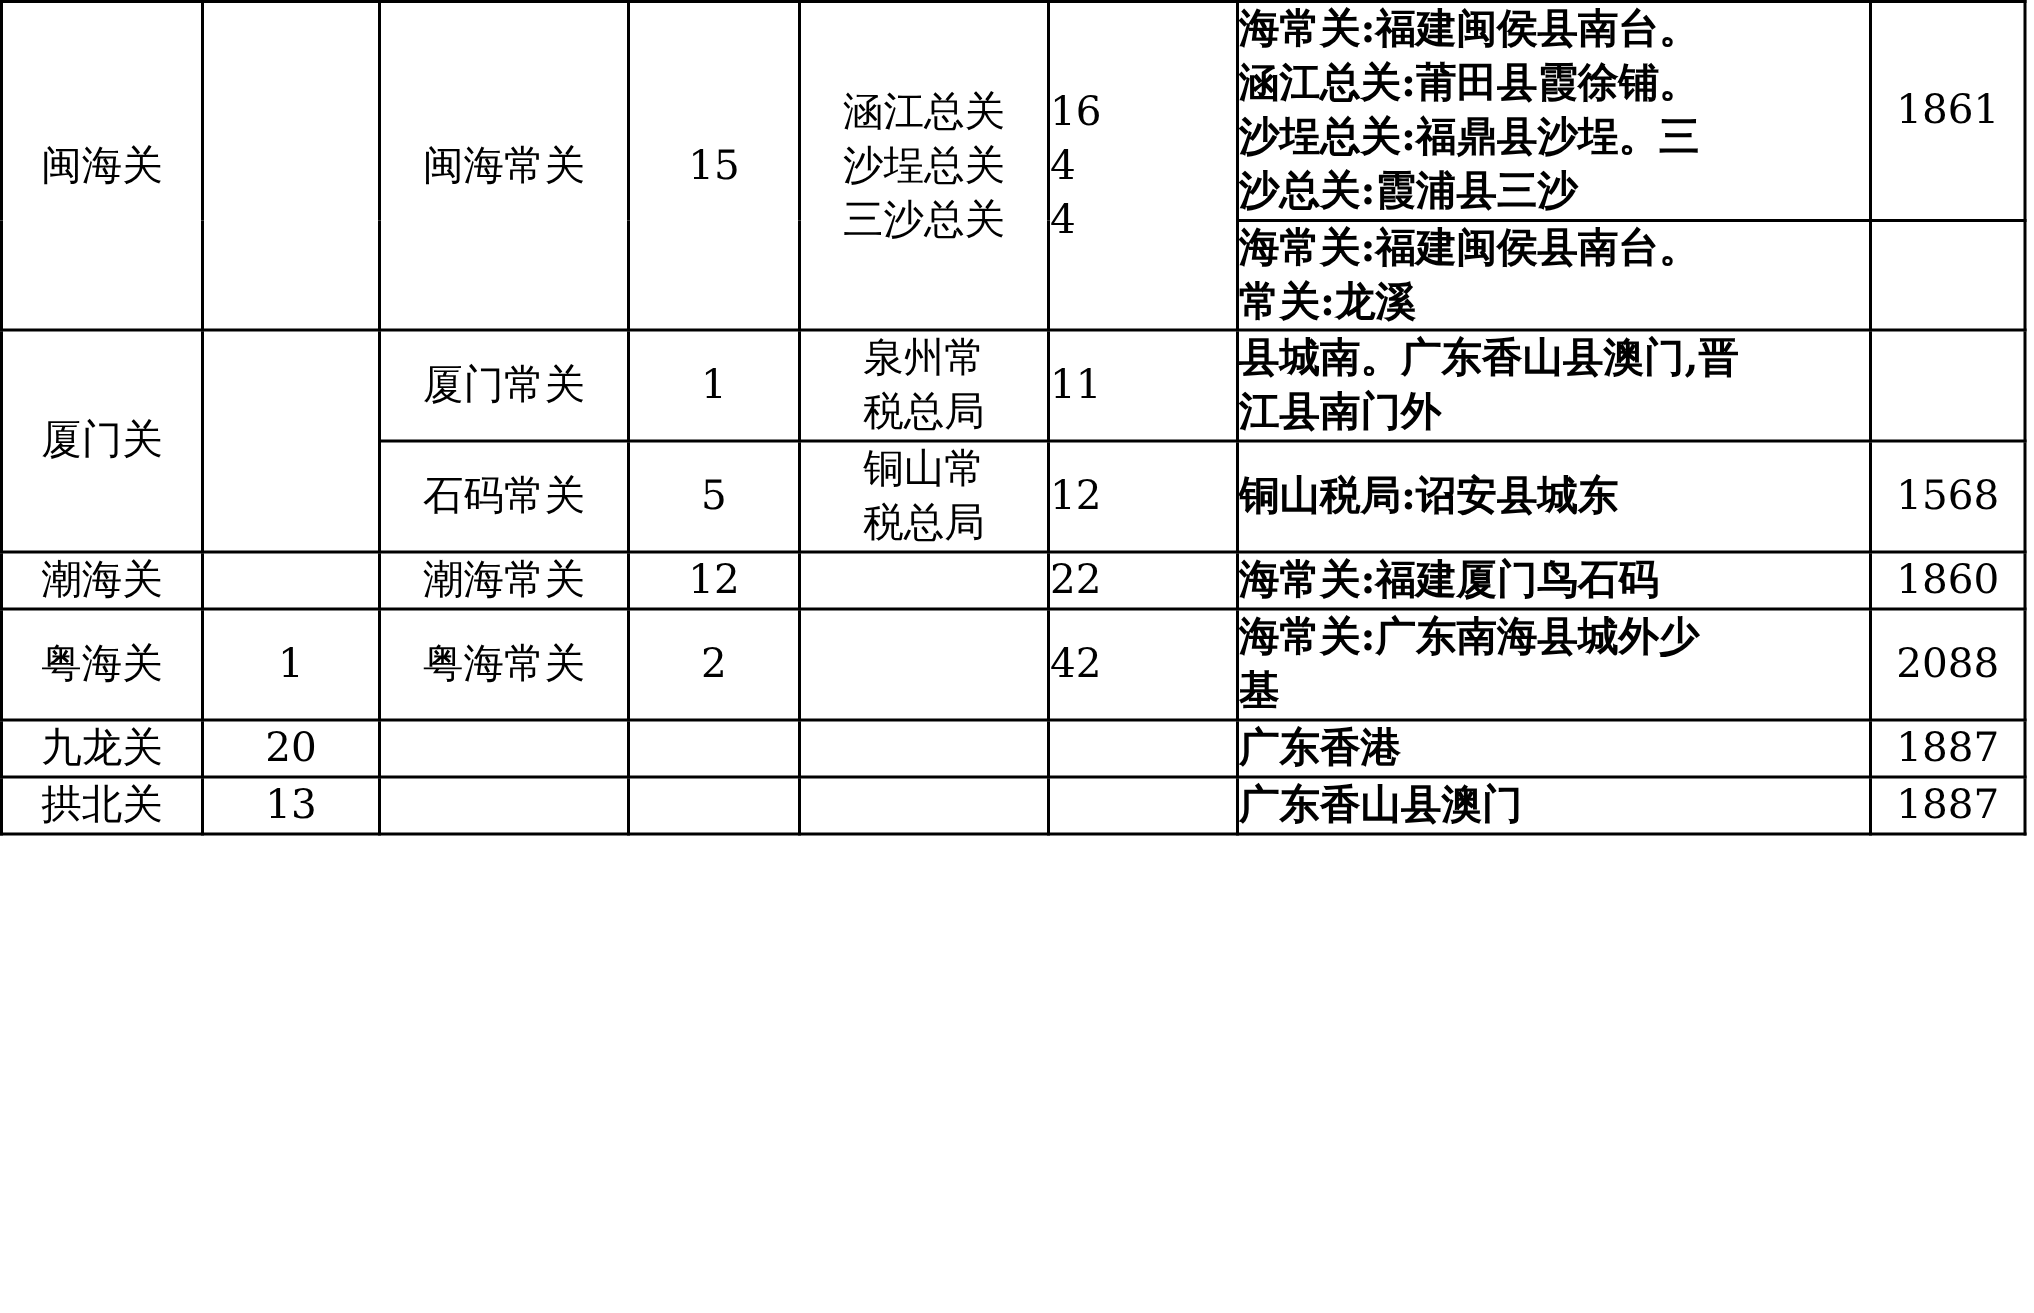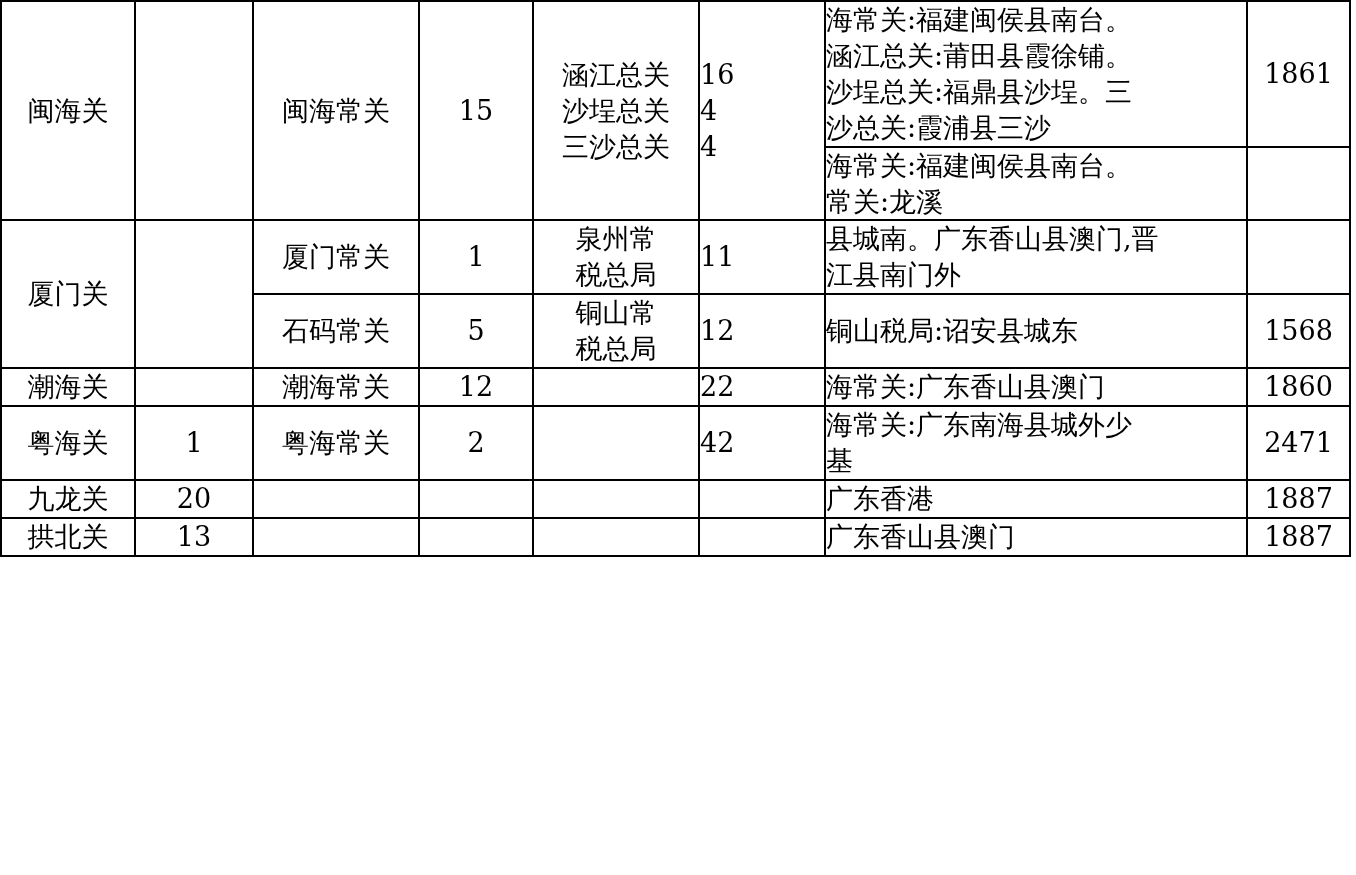--- a/index.html
+++ b/index.html
@@ -55,20 +55,21 @@
   .stack .ln { display: block; white-space: nowrap; }
   .num-stack {
     text-align: left;
     line-height: 1.45;
   }
   .num-stack .ln { display: block; }
   .desc {
     text-align: left;
     padding: 4px 6px 4px 8px;
     line-height: 1.42;
+    font-weight: bold;
   }
   .desc .ln { display: block; }
   .yr { text-align: center; }
   .pad-v { padding-top: 4px; padding-bottom: 4px; }
   .tall-pad { padding-top: 6px; padding-bottom: 6px; }
 </style>
 </head>
 <body>
 
 <div class="sheet">
@@ -154,39 +155,39 @@
       <tr>
         <td class="ctr pad-v"><span>潮海关</span></td>
         <td class="ctr pad-v"><span></span></td>
         <td class="ctr pad-v"><span>潮海常关</span></td>
         <td class="ctr pad-v"><span>12</span></td>
         <td class="ctr pad-v"></td>
         <td class="num-stack pad-v">
           <span class="ln">22</span>
         </td>
         <td class="desc">
-          <span class="ln">海常关:广东香山县澳门</span>
+          <span class="ln">海常关:福建厦门鸟石码</span>
         </td>
         <td class="yr"><span>1860</span></td>
       </tr>
 
       <tr>
         <td class="ctr"><span>粤海关</span></td>
         <td class="ctr"><span>1</span></td>
         <td class="ctr"><span>粤海常关</span></td>
         <td class="ctr"><span>2</span></td>
         <td class="ctr"></td>
         <td class="num-stack">
           <span class="ln">42</span>
         </td>
         <td class="desc">
           <span class="ln">海常关:广东南海县城外少</span>
           <span class="ln">基</span>
         </td>
-        <td class="yr"><span>2471</span></td>
+        <td class="yr"><span>2088</span></td>
       </tr>
 
       <tr>
         <td class="ctr pad-v"><span>九龙关</span></td>
         <td class="ctr pad-v"><span>20</span></td>
         <td class="ctr pad-v"></td>
         <td class="ctr pad-v"></td>
         <td class="ctr pad-v"></td>
         <td class="ctr pad-v"></td>
         <td class="desc">

